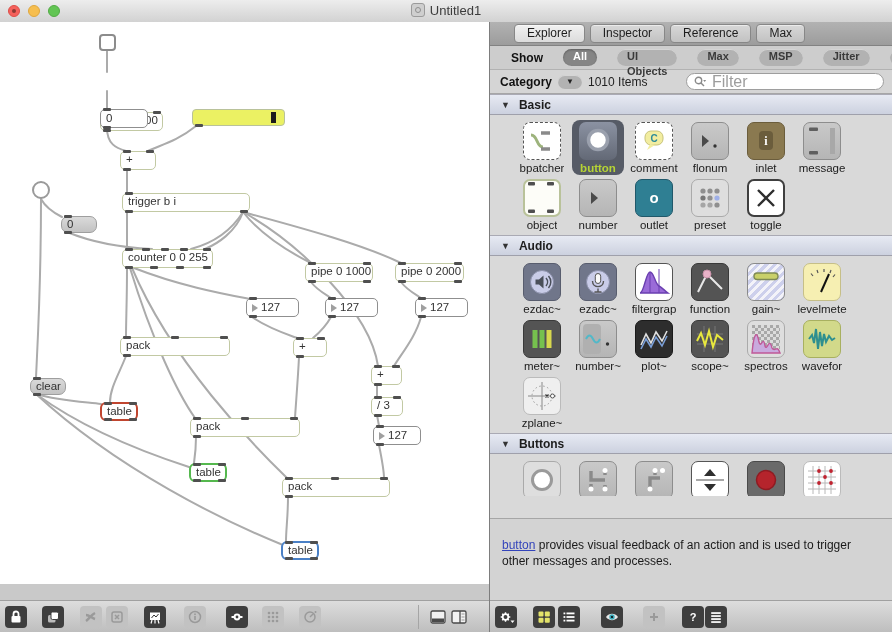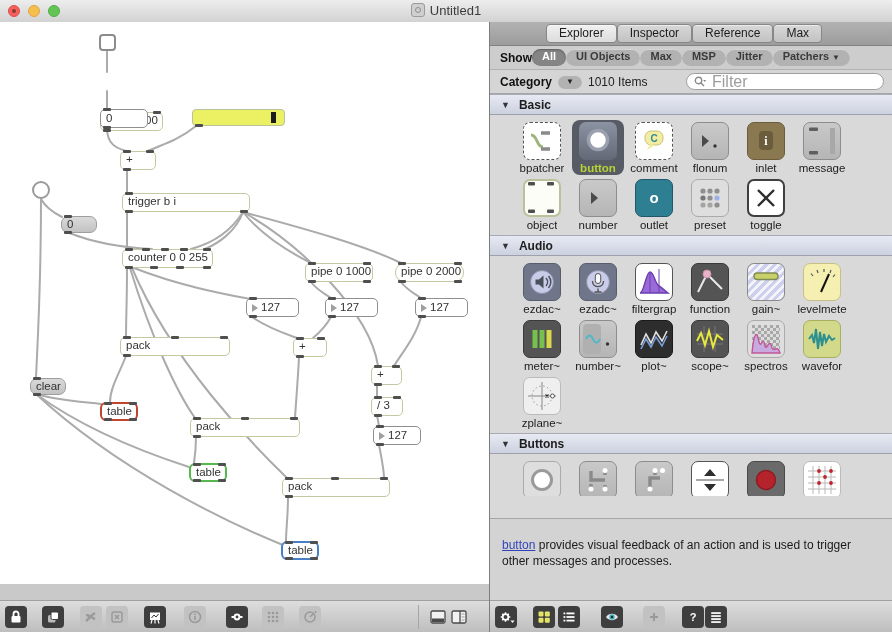--- a/index.html
+++ b/index.html
@@ -27,24 +27,24 @@
   .tbl{border-width:2px;border-radius:6px;line-height:14px;}
   .tbl-red{border-color:#c0452f;} .tbl-green{border-color:#55b84e;} .tbl-blue{border-color:#4a80c6;}
   .toggle-box{position:absolute;width:17px;height:17px;border:2px solid #8c8c8c;border-radius:4px;background:#fff;box-sizing:border-box;}
   .bang{position:absolute;width:18px;height:18px;border:2px solid #9a9a9a;border-radius:50%;background:#fff;box-sizing:border-box;}
   .hslider{position:absolute;width:93px;height:17px;background:#ebf163;border:1.5px solid #b9c29a;border-radius:4px;box-sizing:border-box;}
   .hslider .bar{position:absolute;right:8px;top:2px;bottom:2px;width:5px;background:#1c1c1c;}
   .hslider .m{position:absolute;width:8px;height:3px;background:#4f4f4f;border-radius:1px;}
   
   .vdivider{position:absolute;left:489px;top:22px;width:1px;bottom:0;background:#7d7d7d;z-index:5;}
   .explorer{position:absolute;left:490px;top:22px;width:402px;bottom:0;background:#d9d9d9;}
-  .tabsbar{height:24px;background:linear-gradient(#b2b2b2,#9c9c9c);border-bottom:1px solid #828282;display:flex;align-items:center;padding-left:56px;box-sizing:border-box;}
+  .tabsbar{height:24px;background:linear-gradient(#b2b2b2,#9c9c9c);border-bottom:1px solid #828282;display:flex;align-items:center;padding-left:24px;gap:5px;box-sizing:border-box;}
   .tab{height:17px;line-height:16px;padding:0 12px;font-size:12px;color:#1d1d1d;background:linear-gradient(#d8d8d8,#c2c2c2);border:1px solid #878787;border-radius:4px;box-shadow:inset 0 1px 0 rgba(255,255,255,.5);}
   .tab.active{background:linear-gradient(#f1f1f1,#dcdcdc);}
-  .showrow{height:24px;background:#cdcdcd;border-bottom:1px solid #b2b2b2;display:flex;align-items:center;padding-left:10px;gap:0;box-sizing:border-box;}
+  .showrow{height:24px;background:#cdcdcd;border-bottom:1px solid #b2b2b2;display:flex;align-items:center;padding-left:21px;gap:20px;box-sizing:border-box;}
   .show-label{font-weight:bold;font-size:12px;color:#111;}
   .pill{height:17px;line-height:15px;padding:0 10px;border-radius:8.5px;background:#b2b2b2;color:#3a3a3a;font-size:11px;font-weight:bold;box-shadow:inset 0 1px 0 rgba(255,255,255,.45);}
   .pill.sel{background:#858585;color:#fff;box-shadow:inset 0 1px 2px rgba(0,0,0,.3);}
   .pill .dd{font-size:8px;margin-left:3px;}
   .catrow{height:24px;background:#d5d5d5;border-bottom:1px solid #a6a6a6;display:flex;align-items:center;padding:0 8px 0 10px;box-sizing:border-box;}
   .cat-label{font-weight:bold;font-size:12px;color:#111;}
   .cat-dd{width:24px;height:14px;border-radius:7px;background:#b2b2b2;text-align:center;font-size:8px;line-height:14px;color:#222;margin-left:6px;box-shadow:inset 0 1px 0 rgba(255,255,255,.45);}
   .count{font-size:12px;color:#222;margin-left:6px;}
   .search{margin-left:auto;width:198px;height:17px;border-radius:9px;background:#fff;border:1px solid #9e9e9e;display:flex;align-items:center;padding:0 7px;gap:3px;box-sizing:border-box;}
   .search input{border:0;outline:0;flex:1;font-size:16px;background:transparent;font-family:"Liberation Sans",sans-serif;color:#333;min-width:0;}
@@ -149,21 +149,21 @@
     <div class="hslider" style="left:192px;top:87px;">
         <i class="bar"></i>
         <i class="m b" style="left: 2px;"></i>
       </div>
     <div class="box" style="left:120px;top:129px;width:36px;"><span>+</span><i class="m t" style="left: 2px;"></i><i class="m t" style="left: 25px;"></i><i class="m b" style="left: 2px;"></i></div>
     <div class="bang" style="left:32px;top:159px;"></div>
     <div class="box" style="left:122px;top:171px;width:128px;"><span>trigger b i</span><i class="m t" style="left: 2px;"></i><i class="m b" style="left: 2px;"></i><i class="m b" style="left: 117px;"></i></div>
     <div class="box msg" style="left:61px;top:194px;width:36px;"><span>0</span><i class="m t" style="left: 2px;"></i><i class="m b" style="left: 2px;"></i></div>
     <div class="box" style="left:122px;top:227px;width:91px;"><span>counter 0 0 255</span><i class="m t" style="left: 2px;"></i><i class="m t" style="left: 19px;"></i><i class="m t" style="left: 38px;"></i><i class="m t" style="left: 57px;"></i><i class="m t" style="left: 80px;"></i><i class="m b" style="left: 2px;"></i><i class="m b" style="left: 27px;"></i><i class="m b" style="left: 53px;"></i><i class="m b" style="left: 80px;"></i></div>
     <div class="box" style="left:305px;top:241px;width:68px;"><span>pipe 0 1000</span><i class="m t" style="left: 2px;"></i><i class="m t" style="left: 57px;"></i><i class="m b" style="left: 2px;"></i><i class="m b" style="left: 57px;"></i></div>
-    <div class="box" style="left:395px;top:241px;width:69px;border-radius:9px;"><span>pipe 0 2000</span><i class="m t" style="left: 2px;"></i><i class="m t" style="left: 58px;"></i><i class="m b" style="left: 2px;"></i><i class="m b" style="left: 58px;"></i></div>
+    <div class="box" style="left:395px;top:241px;width:69px;"><span>pipe 0 2000</span><i class="m t" style="left: 2px;"></i><i class="m t" style="left: 58px;"></i><i class="m b" style="left: 2px;"></i><i class="m b" style="left: 58px;"></i></div>
     <div class="box num" style="left:246px;top:276px;width:53px;">
         <i class="tri"></i>
         <span>127</span>
         <i class="m t" style="left: 2px;"></i>
         <i class="m b" style="left: 2px;"></i>
       </div>
     <div class="box num" style="left:325px;top:276px;width:53px;">
         <i class="tri"></i>
         <span>127</span>
         <i class="m t" style="left: 2px;"></i>

